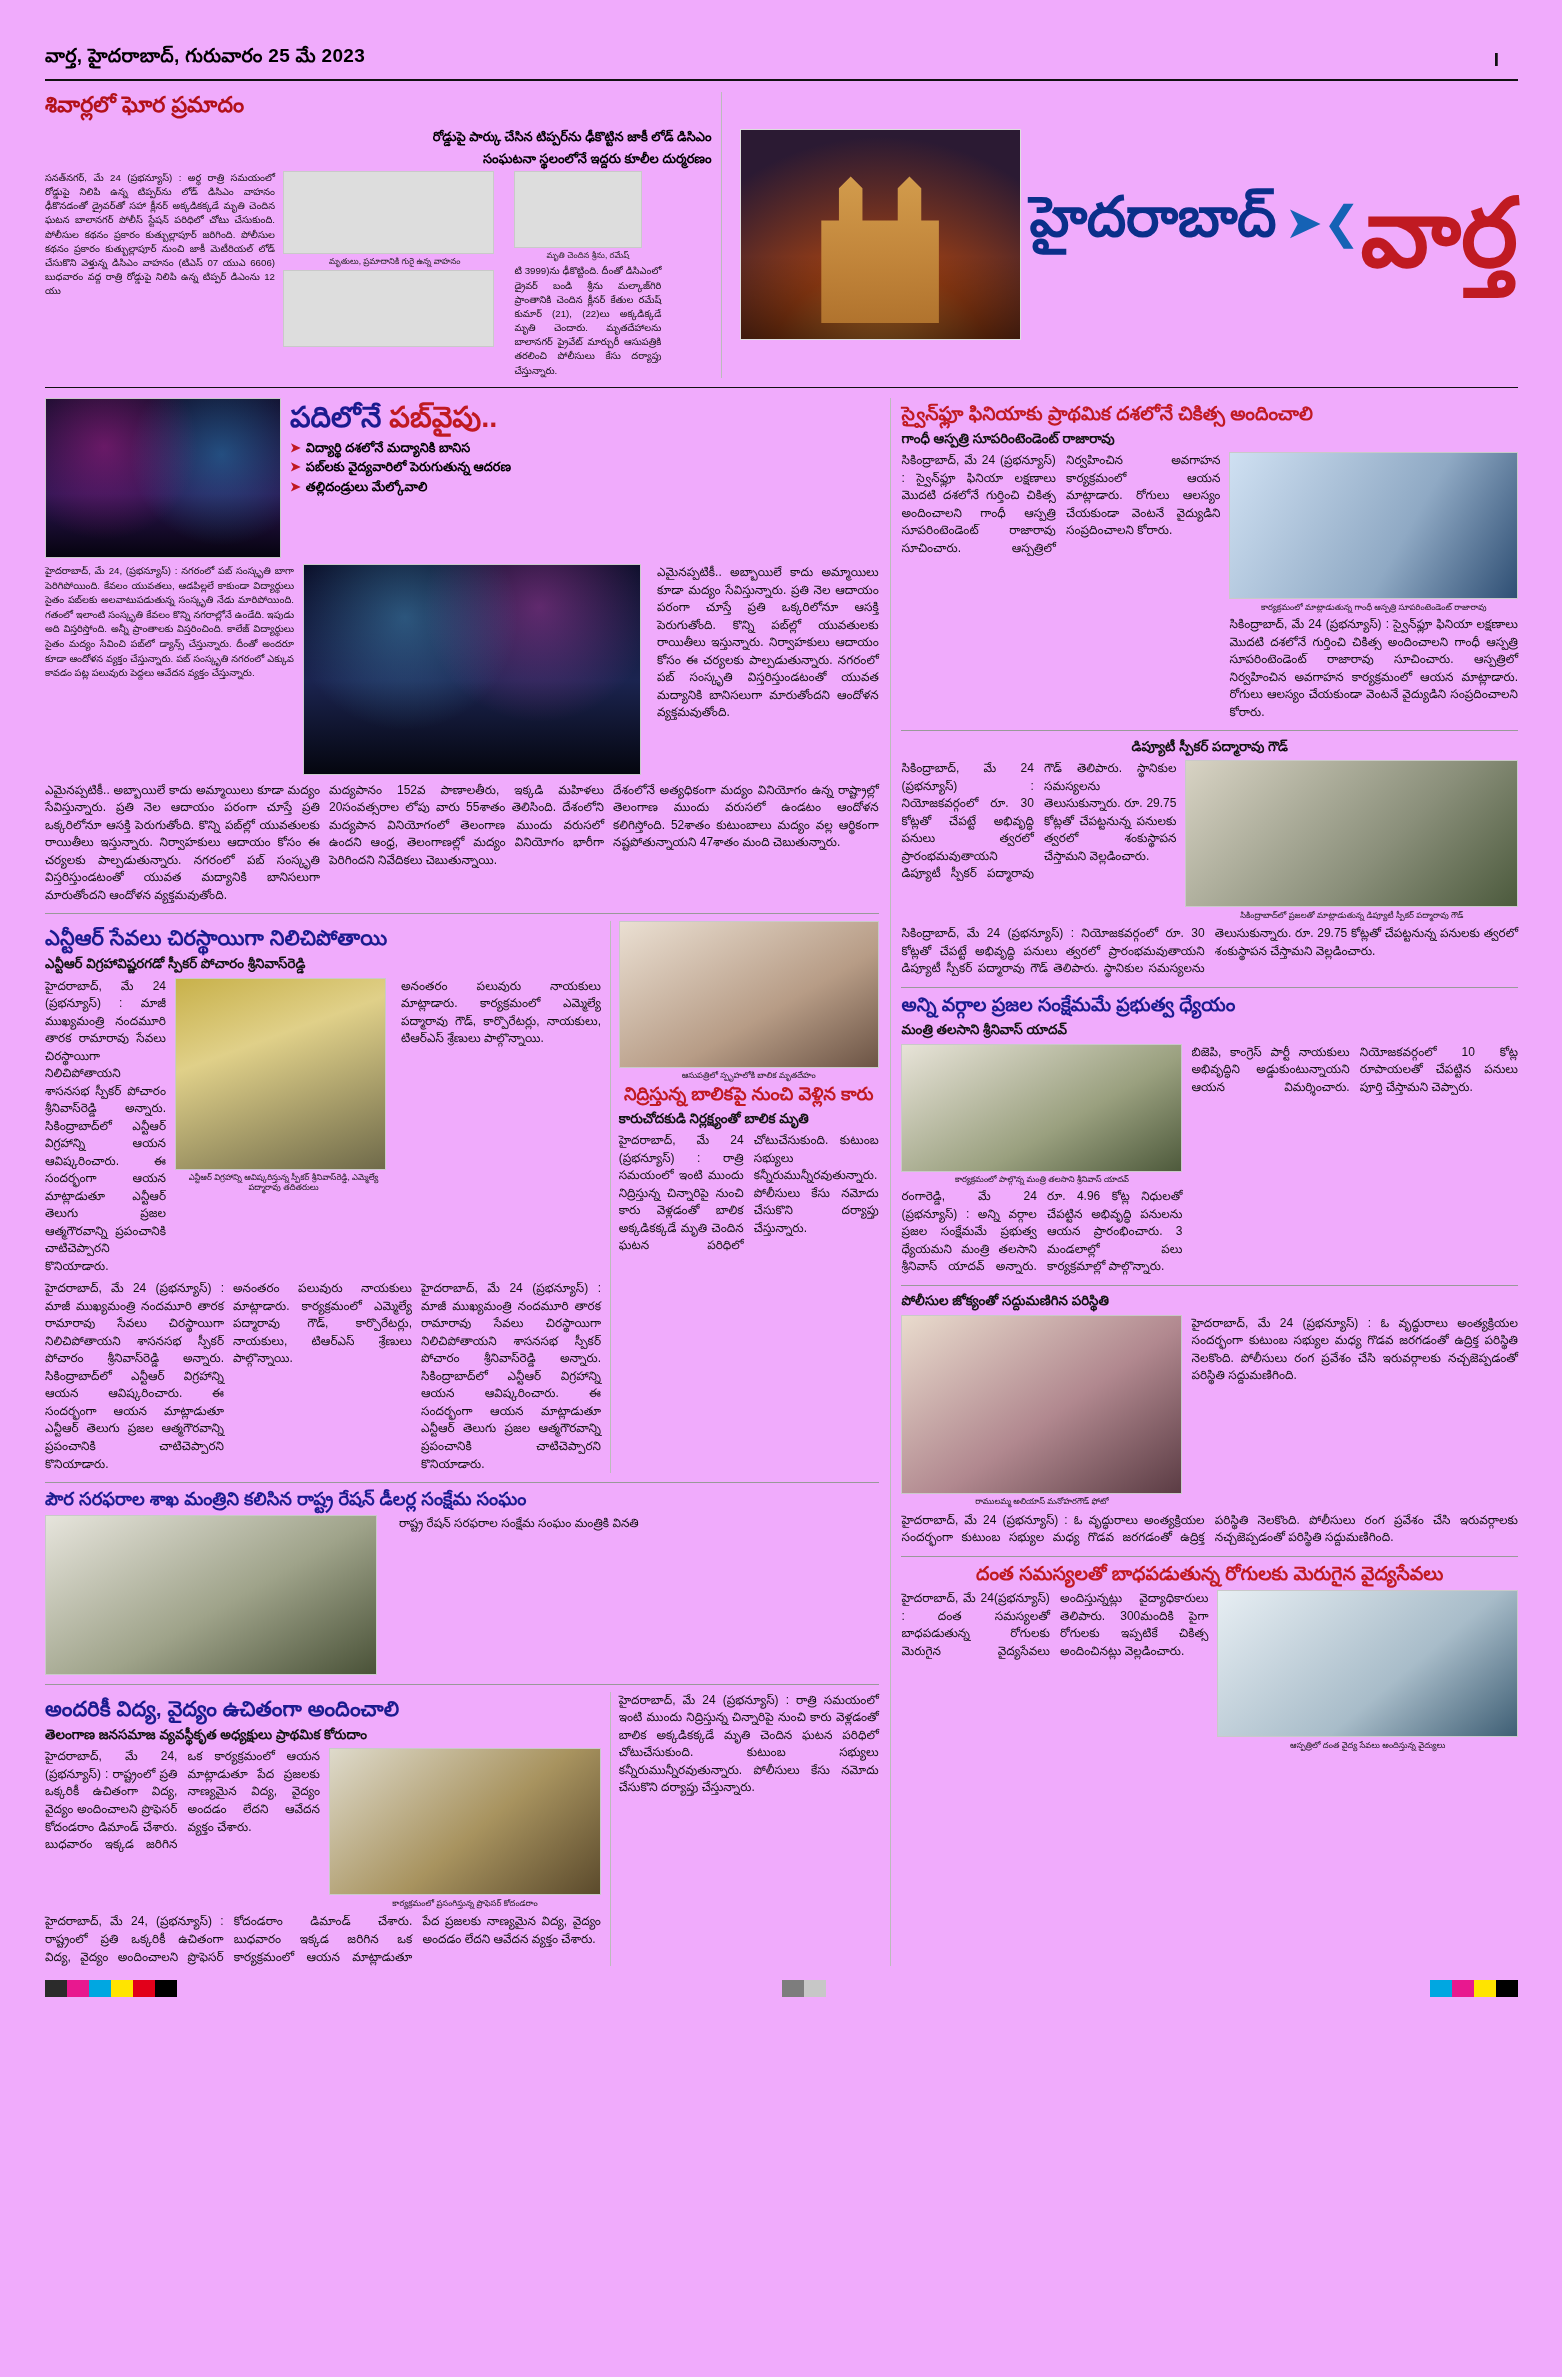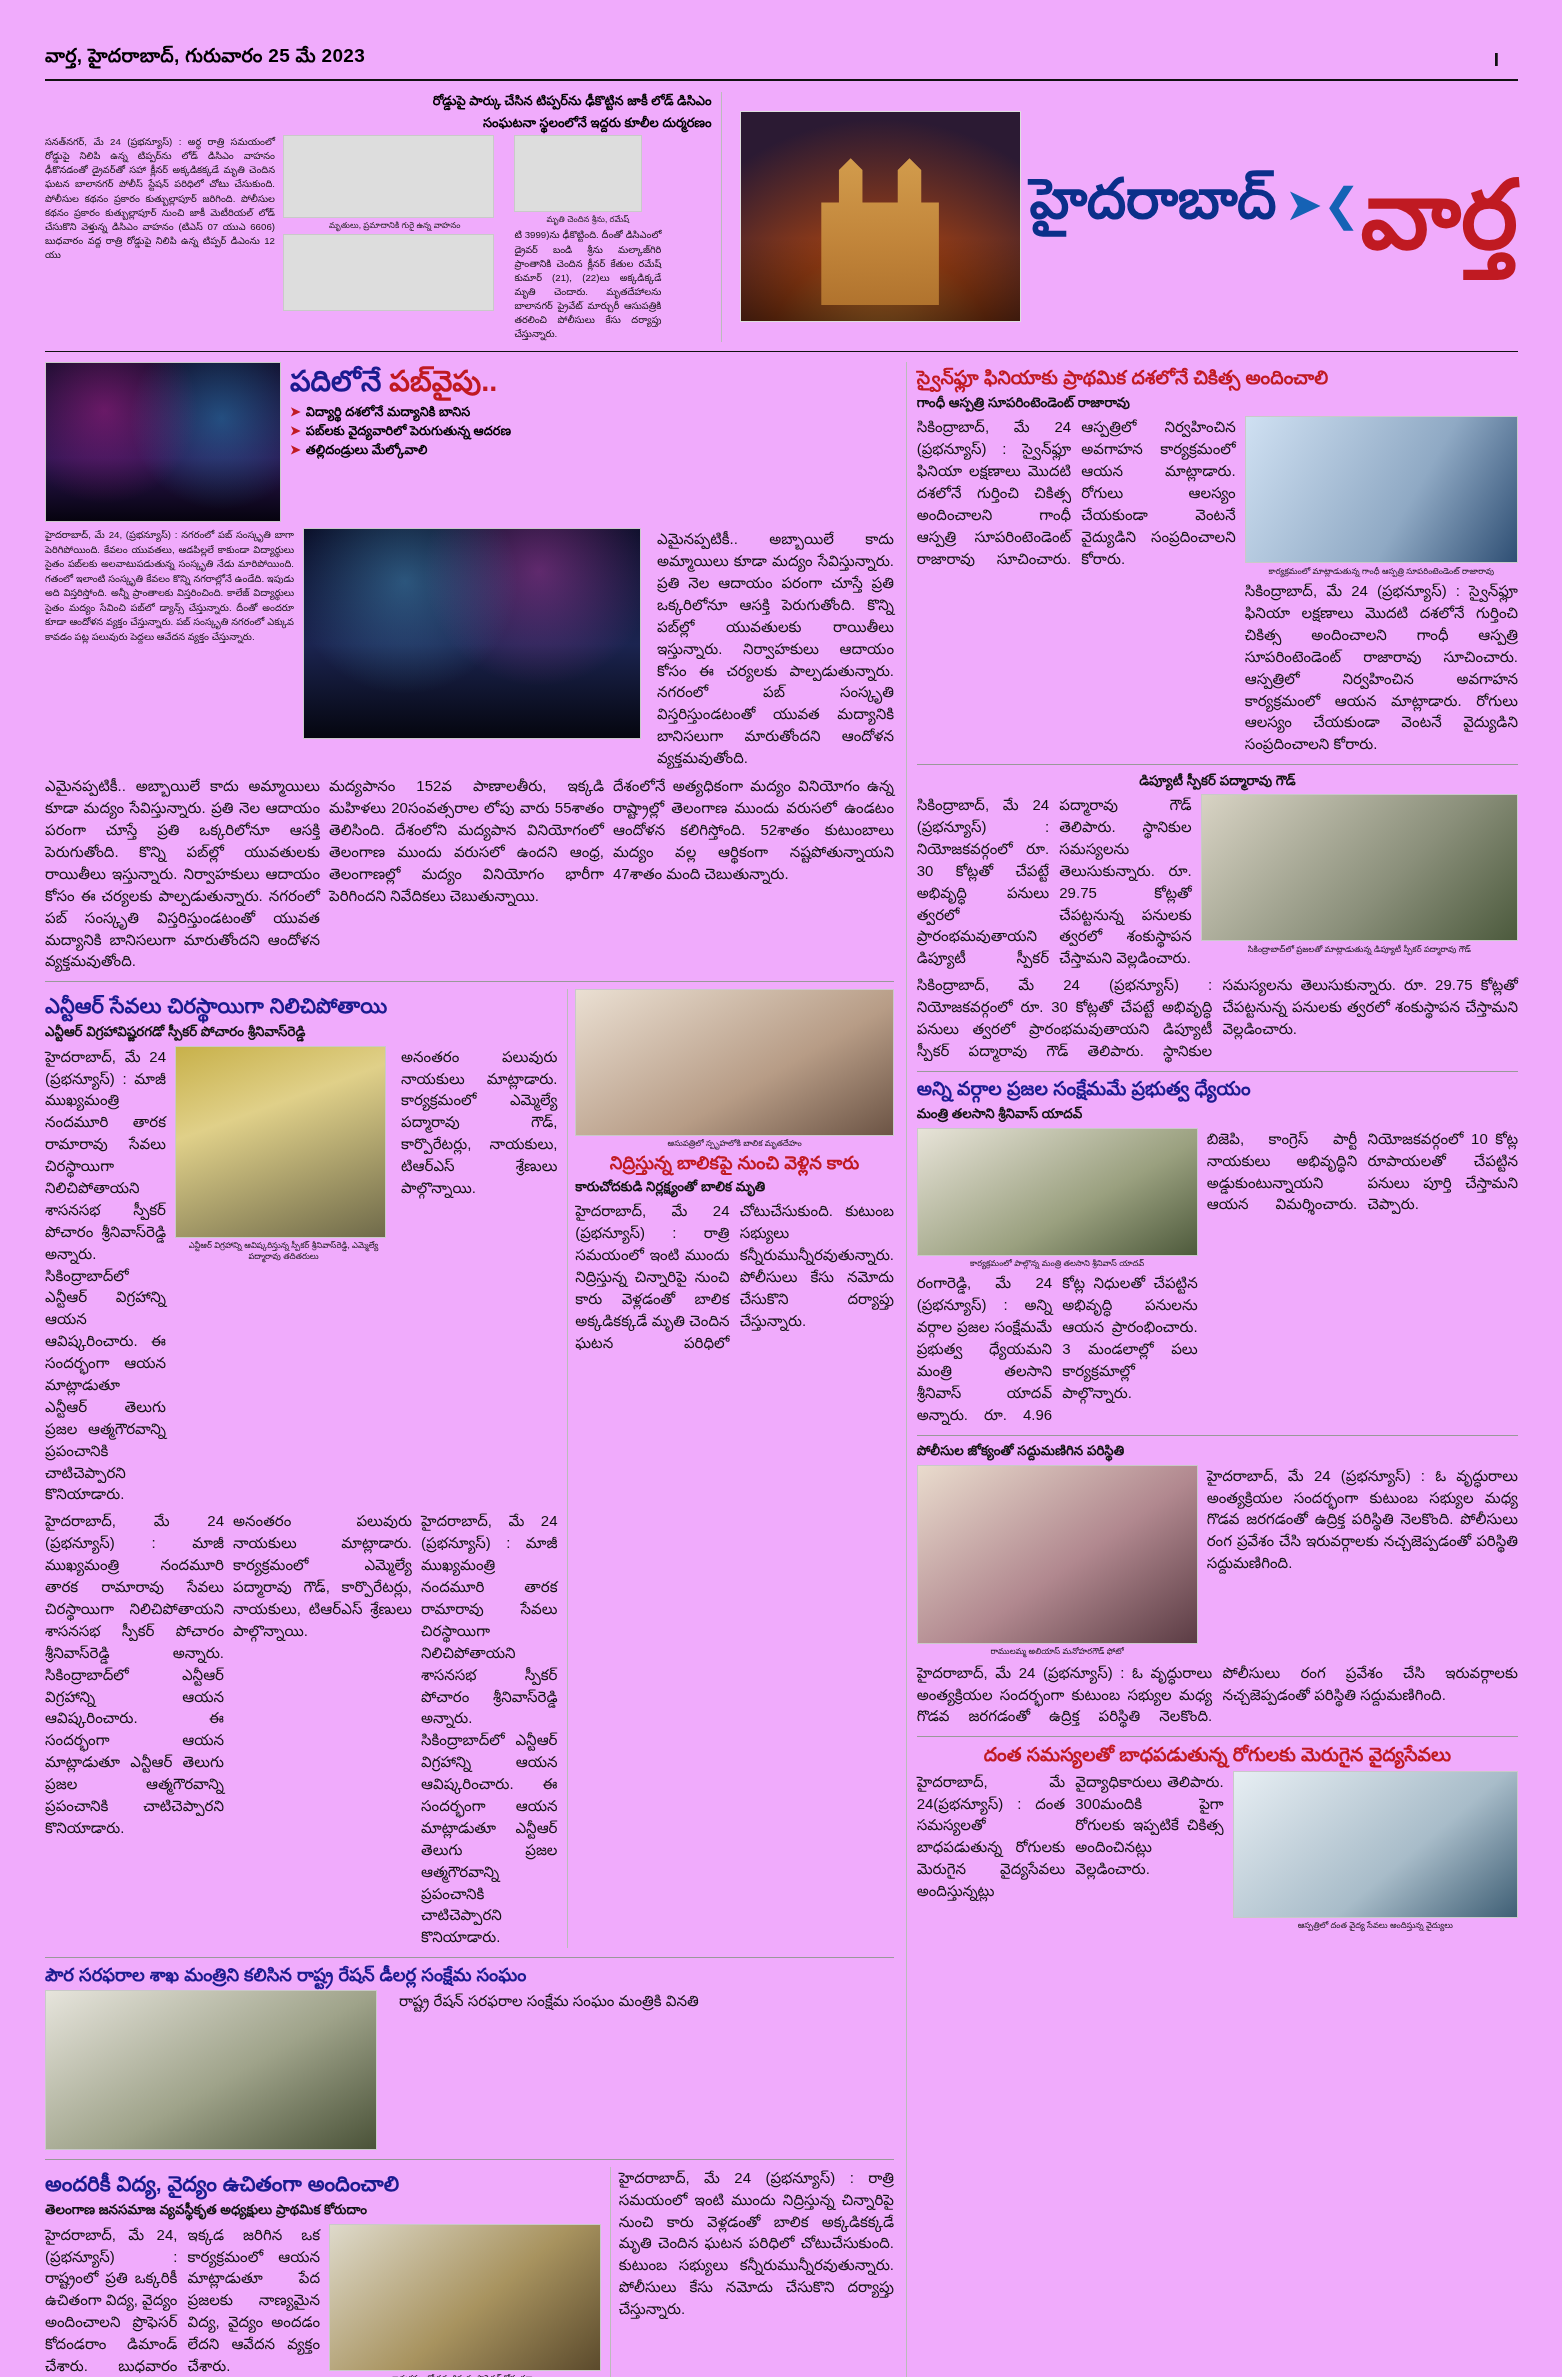--- a/index.html
+++ b/index.html
@@ -185,21 +185,21 @@
     display:flex; gap:5.1px; align-items:flex-start;
   }
   .kicker .arrow { color:#c01a22; font-size:12.8px; }
 
   .body-txt {
     font-size: 9.7px;
     line-height: 1.5;
     text-align: justify;
     color: #111;
   }
-  .body-txt.sm { font-size: 15px; line-height:1.46; }
+  .body-txt.sm { font-size: 12px; line-height:1.46; }
 
   .cols2 { column-count: 2; column-gap: 10.2px; }
   .cols3 { column-count: 3; column-gap: 10.2px; }
 
   .photo {
     border: 0.6px solid #c9c9c9;
     background: #ddd;
   }
   .p-concert {
     width: 338px; height: 211px;
@@ -283,20 +283,21 @@
 <div class="page">
 
   <div class="topbar">
     <div class="dateline">వార్త, హైదరాబాద్, గురువారం 25 మే 2023</div>
     <div class="edmark">I</div>
   </div>
 
   <div class="headband">
 
     <div class="leftnews">
+      <div class="mini-head">శివార్లలో ఘోర ప్రమాదం</div>
       <div class="mini-sub">రోడ్డుపై పార్కు చేసిన టిప్పర్‌ను ఢీకొట్టిన జాకీ లోడ్ డిసిఎం</div>
       <div class="mini-sub">సంఘటనా స్థలంలోనే ఇద్దరు కూలీల దుర్మరణం</div>
       <div class="mini-wrap">
         <div style="width:230px">
           <div class="mini-col">సనత్‌నగర్, మే 24 (ప్రభన్యూస్) : అర్ధ రాత్రి సమయంలో రోడ్డుపై నిలిపి ఉన్న టిప్పర్‌ను లోడ్ డిసిఎం వాహనం ఢీకొనడంతో డ్రైవర్‌తో సహా క్లీనర్ అక్కడికక్కడే మృతి చెందిన ఘటన బాలానగర్ పోలీస్ స్టేషన్ పరిధిలో చోటు చేసుకుంది. పోలీసుల కథనం ప్రకారం కుత్బుల్లాపూర్ జరిగింది. పోలీసుల కథనం ప్రకారం కుత్బుల్లాపూర్ నుంచి జాకీ మెటీరియల్ లోడ్ చేసుకొని వెళ్తున్న డిసిఎం వాహనం (టిఎస్ 07 యుఎ 6606) బుధవారం వద్ద రాత్రి రోడ్డుపై నిలిపి ఉన్న టిప్పర్ డిఎంను 12 యు</div>
         </div>
         <div style="width:224px">
           <div class="photo mini-photo"></div>
           <div class="cap">మృతులు, ప్రమాదానికి గురై ఉన్న వాహనం</div>
           <div class="photo mini-photo2"></div>

